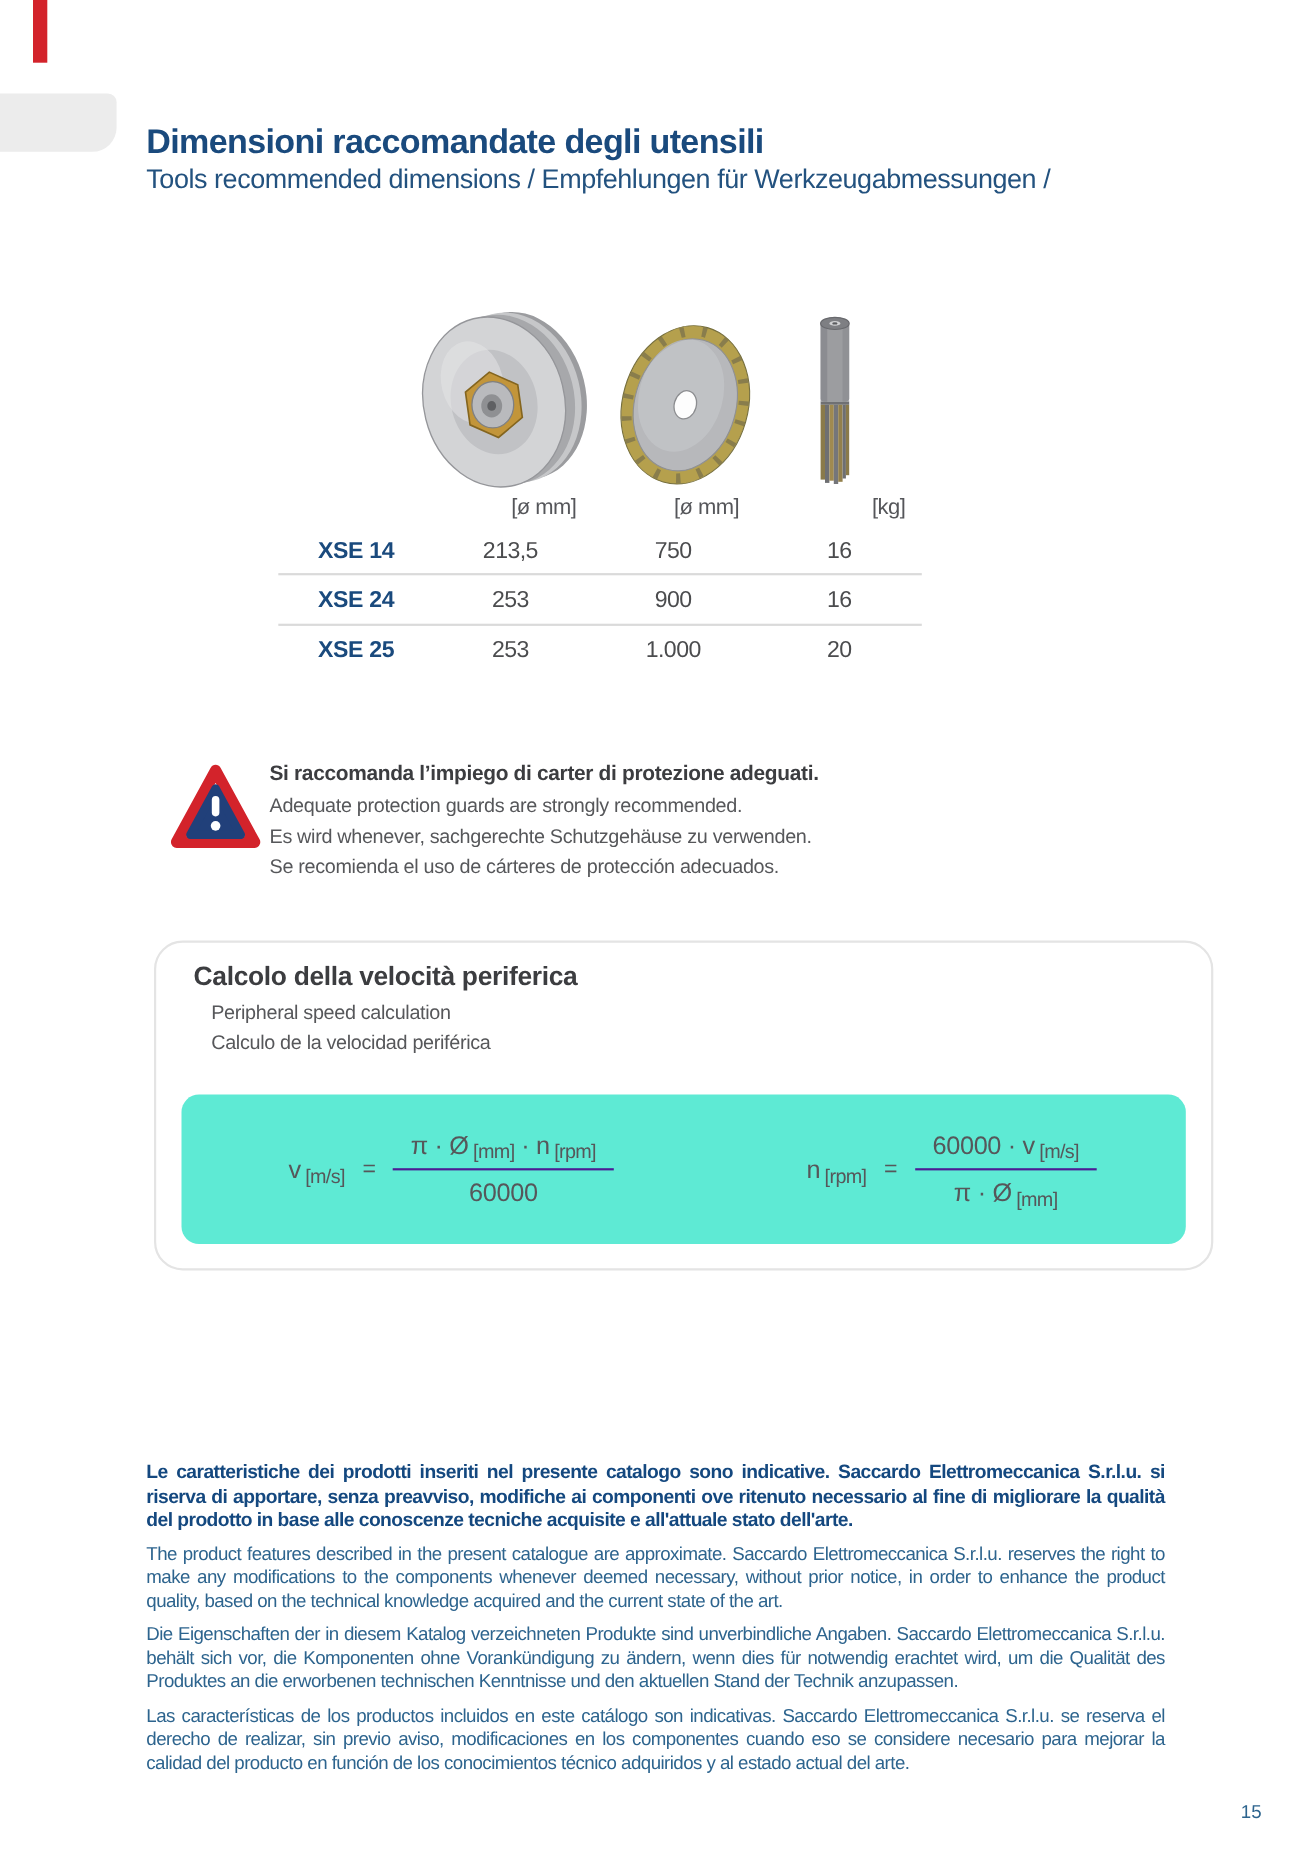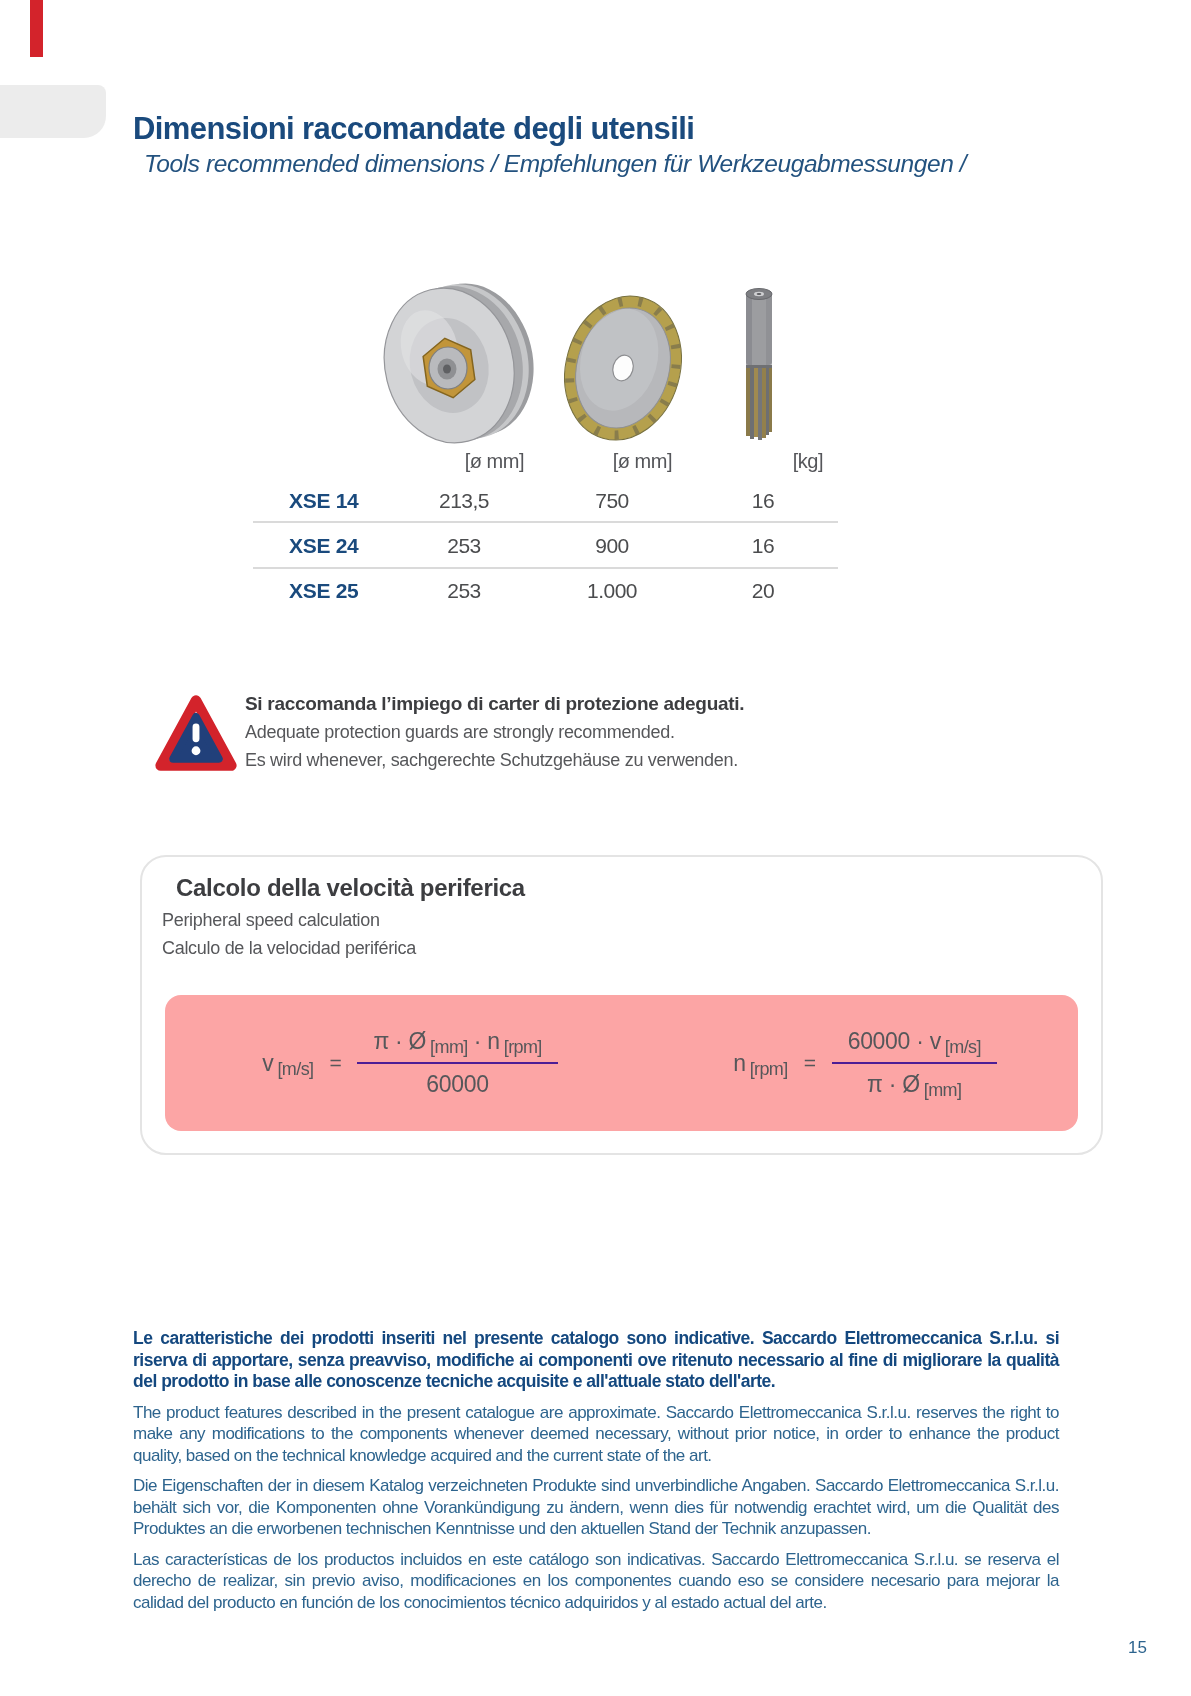--- a/index.html
+++ b/index.html
@@ -8,22 +8,22 @@
   .abs{position:absolute;}
 
   
   .red-bar{left:30px;top:0;width:13px;height:57px;background:#d3232b;}
   .side-tab{left:0;top:85px;width:106px;height:53px;background:#ececec;
             border-radius:0 8px 22px 0;}
 
   
   .title{left:133px;top:90px;width:930px;font-size:31px;font-weight:bold;
          color:#1a4a7d;letter-spacing:-0.6px;}
-  .subtitle{left:144px;top:148px;width:930px;font-size:24.5px;color:#23527f;
-            line-height:32px;letter-spacing:-0.4px;font-weight:400;font-style:italic;}
+  .subtitle{left:133px;top:148px;width:930px;font-size:24.5px;color:#23527f;
+            line-height:32px;letter-spacing:-0.4px;font-weight:400;}
 
   
   .img-wheel{left:372px;top:280px;}
   .img-disc{left:552px;top:287px;}
   .img-rod{left:733px;top:283px;}
 
   
   .th{top:450px;height:22px;font-size:20px;color:#55565a;text-align:right;
       letter-spacing:-0.5px;}
   .cell{height:24px;font-size:21px;color:#4b4c4e;text-align:center;letter-spacing:-0.5px;}
@@ -38,23 +38,23 @@
   .warn-icon{left:153px;top:690px;}
   .warn-text{left:245px;top:690px;width:600px;line-height:28px;}
   .warn-text .w-it{font-size:19px;font-weight:bold;color:#3c3d40;letter-spacing:-0.3px;}
   .warn-text .w-l{font-size:18px;color:#56575a;letter-spacing:-0.3px;}
 
   
   .speed-box{left:140px;top:855px;width:963px;height:300px;background:#fff;
              border:2px solid #e4e4e4;border-radius:26px;box-sizing:border-box;}
   .sb-title{left:176px;top:874px;font-size:24px;font-weight:bold;color:#3c3d40;
             letter-spacing:-0.3px;}
-  .sb-lines{left:162px;top:906px;font-size:18px;color:#56575a;line-height:28px;
+  .sb-lines{left:192px;top:906px;font-size:18px;color:#56575a;line-height:28px;
             letter-spacing:-0.3px;}
-  .formula-strip{left:165px;top:995px;width:913px;height:136px;background:#fca5a5;
+  .formula-strip{left:165px;top:995px;width:913px;height:136px;background:#5eead4;
                  border-radius:16px;}
   .formula{position:absolute;top:0;height:136px;display:flex;align-items:center;
            justify-content:center;gap:16px;color:#56575a;font-size:23px;
            letter-spacing:-0.3px;}
   .f-left{left:45px;width:400px;} .f-right{left:515px;width:370px;}
   .unit{font-size:18px;position:relative;top:4px;margin-left:4px;letter-spacing:-0.6px;}
   .frac{display:inline-flex;flex-direction:column;align-items:center;}
   .frac .num{padding:0 16px 7px 16px;white-space:nowrap;}
   .frac .den{border-top:2px solid #4c1d95;padding:7px 16px 0 16px;white-space:nowrap;
              align-self:stretch;text-align:center;}
@@ -154,20 +154,21 @@
 <svg class="abs warn-icon" width="86" height="90" viewBox="0 0 90 92">
   <path d="M45 10 L82 78 L8 78 Z" fill="#ffffff" stroke="#d3232b" stroke-width="11" stroke-linejoin="round"></path>
   <path d="M45 27 L69 71 L21 71 Z" fill="#21407a" stroke="#21407a" stroke-width="8" stroke-linejoin="round"></path>
   <rect x="41.4" y="34" width="7.2" height="19.5" rx="3.6" fill="#ffffff"></rect>
   <circle cx="45" cy="62.5" r="4.6" fill="#ffffff"></circle>
 </svg>
 <div class="abs warn-text">
   <div class="w-it">Si raccomanda l’impiego di carter di protezione adeguati.</div>
   <div class="w-l">Adequate protection guards are strongly recommended.</div>
   <div class="w-l">Es wird whenever, sachgerechte Schutzgehäuse zu verwenden.</div>
+  <div class="w-l">Se recomienda el uso de cárteres de protección adecuados.</div>
 </div>
 
 <div class="abs speed-box"></div>
 <div class="abs sb-title">Calcolo della velocità periferica</div>
 <div class="abs sb-lines">
   <div>Peripheral speed calculation</div>
   <div>Calculo de la velocidad periférica</div>
 </div>
 <div class="abs formula-strip">
   <div class="formula f-left">

